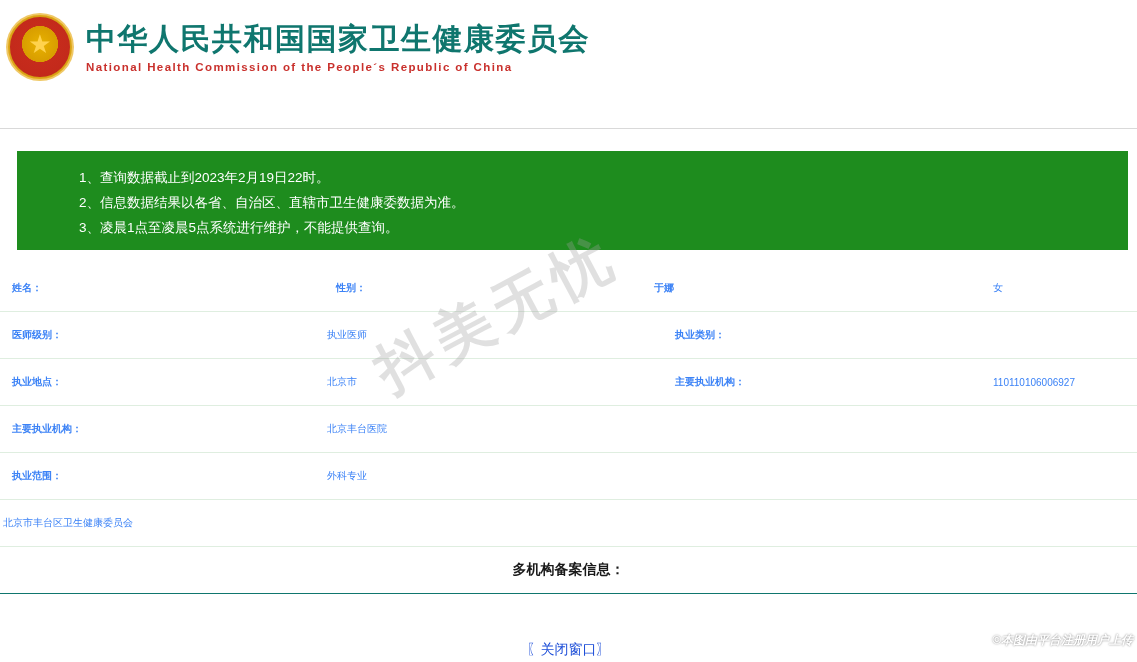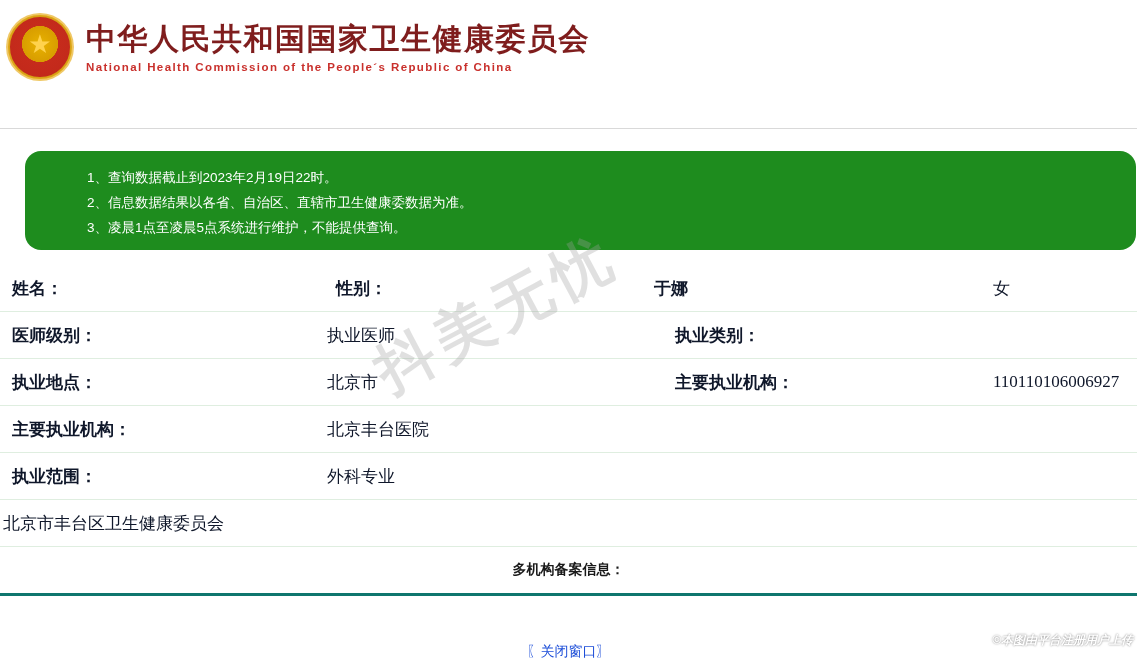--- a/index.html
+++ b/index.html
@@ -58,21 +58,21 @@
     position: absolute;
     left: 0; top: 0; right: 0; bottom: 0;
     border-radius: 50%;
     box-shadow: inset 0 0 0 3px rgba(230,170,20,0.65);
   }
   .header-text {
     margin-left: 12px;
     padding-top: 2px;
   }
   .title-cn {
-    color: #7f1d1d;
+    color: #0f766e;
     font-size: 30px;
     font-weight: bold;
     letter-spacing: 1.5px;
     line-height: 1.15;
     white-space: nowrap;
     font-family: "Liberation Sans", sans-serif;
   }
   .title-en {
     color: #c9302c;
     font-size: 11.5px;
@@ -87,29 +87,28 @@
     left: 0;
     top: 128px;
     width: 1137px;
     height: 1px;
     background: #d9d9d9;
   }
 
   
   .notice {
     position: absolute;
-    left: 25px;
+    left: 17px;
     top: 151px;
     width: 1111px;
     height: 99px;
     background: #1e8c1e;
     color: #ffffff;
     box-sizing: border-box;
     padding: 14px 0 0 62px;
-    border-radius: 16px;
   }
   .notice-line {
     font-size: 13.5px;
     line-height: 25px;
     color: #ffffff;
     white-space: nowrap;
   }
 
   
   .table-wrap {
@@ -121,44 +120,43 @@
   .info-row {
     display: flex;
     border-bottom: 1px solid #dfeee0;
     height: 46px;
     align-items: stretch;
   }
   .cell {
     display: flex;
     align-items: center;
     box-sizing: border-box;
-    font-size: 17px;
-    color: #0f172a;
-    font-family: Liberation Serif, serif;
+    font-size: 10px;
+    color: #3b82f6;
   }
   .cell.label {
     padding-left: 12px;
     font-weight: bold;
   }
   .cell.value {
     padding-left: 3px;
   }
   .c-l1 { width: 324px; }
   .c-v1 { width: 339px; }
   .c-l2 { width: 327px; }
   .c-v2 { width: 147px; }
   .c-v1-wide { width: 813px; }
   .bold-val { font-weight: bold; }
 
   .multi-bar {
     height: 46px;
     display: flex;
     align-items: center;
     justify-content: center;
-    border-bottom: 3px solid #0f766e;
+    border-bottom: 1px solid #0f766e;
     font-size: 14px;
     font-weight: bold;
     color: #1a1a1a;
   }
   .footer-area {
     height: 76px;
     display: flex;
     align-items: center;
     justify-content: center;
   }

